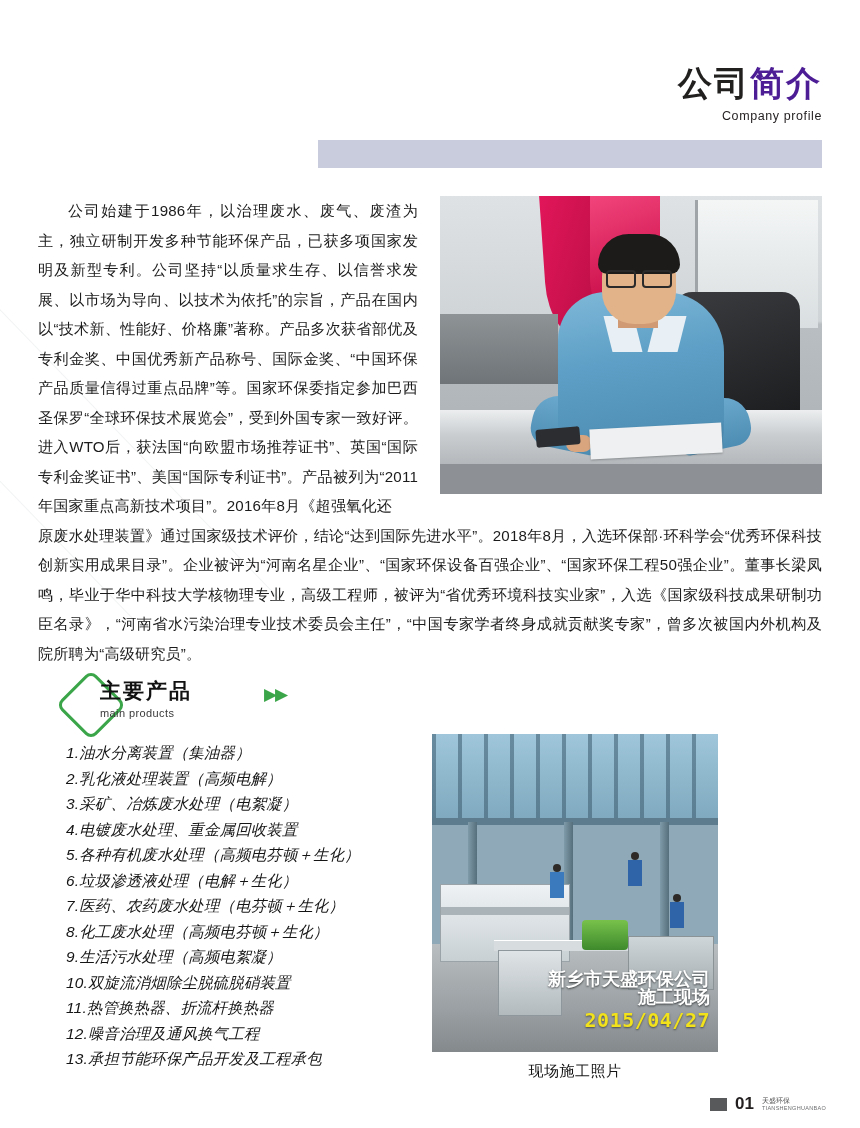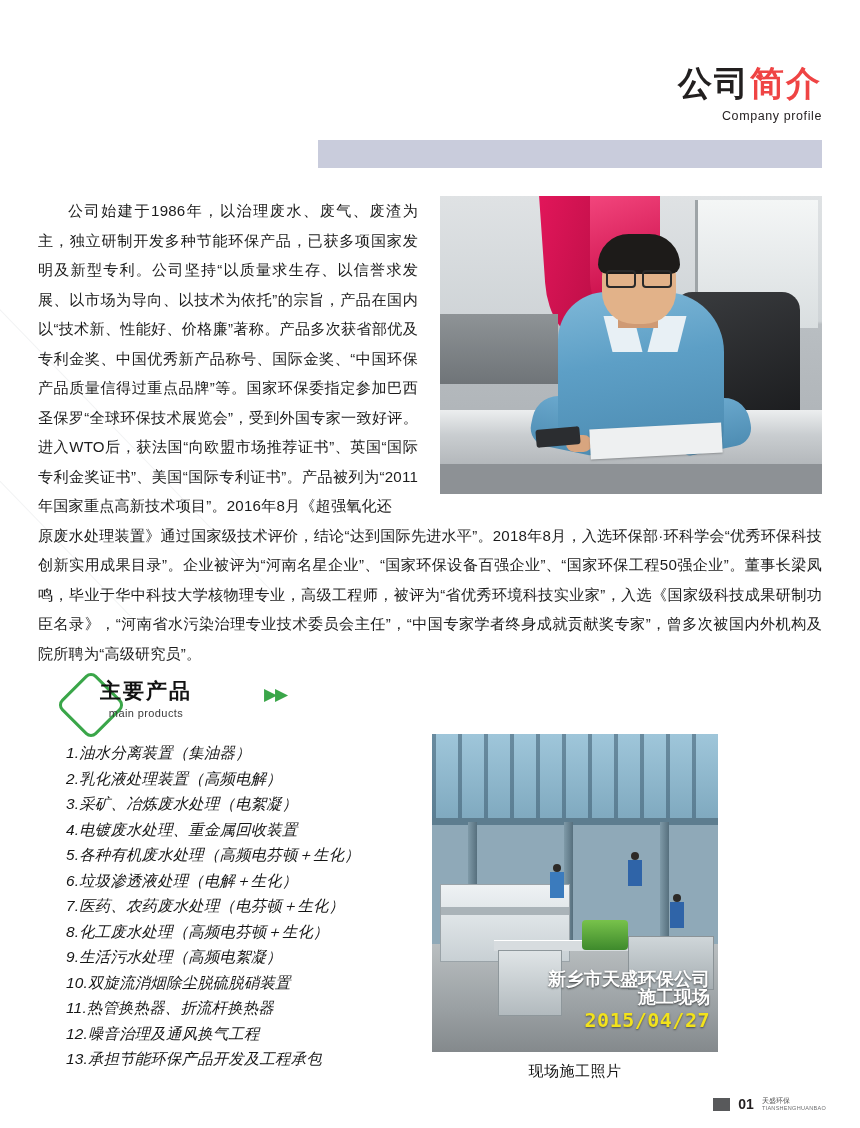--- a/index.html
+++ b/index.html
@@ -39,21 +39,21 @@
     text-align: right;
   }
   .header .title-cn {
     font-size: 34px;
     font-weight: bold;
     letter-spacing: 2px;
     line-height: 1;
     white-space: nowrap;
   }
   .header .title-cn .seg1 { color: #221f1f; }
-  .header .title-cn .seg2 { color: #ef4444; }
+  .header .title-cn .seg2 { color: #4c1d95; }
   .header .title-en {
     margin-top: 9px;
     font-size: 12.5px;
     color: #231f20;
     letter-spacing: 0.6px;
   }
   .header-bar {
     position: absolute;
     left: 318px;
     top: 140px;
@@ -261,21 +261,20 @@
     font-weight: bold;
     color: #111;
     letter-spacing: 2px;
     line-height: 26px;
   }
   .prod-head .en {
     font-size: 11px;
     color: #3a3a3a;
     letter-spacing: .4px;
     margin-top: 3px;
-    text-align: center;
   }
   .prod-head .arrows {
     position: absolute;
     left: 198px; top: 6px;
     color: #3aa649;
     font-size: 17px;
     letter-spacing: -2px;
   }
 
   .prod-list {
@@ -421,21 +420,21 @@
     align-items: flex-end;
     gap: 6px;
   }
   .footer .blk {
     width: 17px; height: 13px;
     background: #58595b;
     margin-right: 2px;
     margin-bottom: 1px;
   }
   .footer .pg {
-    font-size: 14px;
+    font-size: 17px;
     font-weight: bold;
     color: #231f20;
     line-height: 16px;
   }
   .footer .fcn {
     font-size: 7px;
     color: #4a4a4a;
     line-height: 9px;
   }
   .footer .fen {

